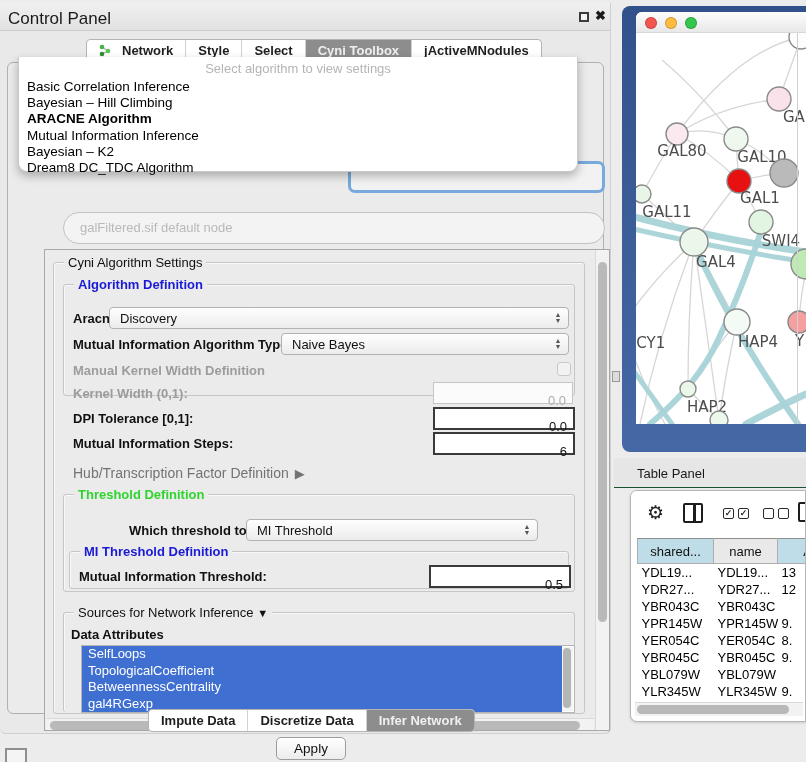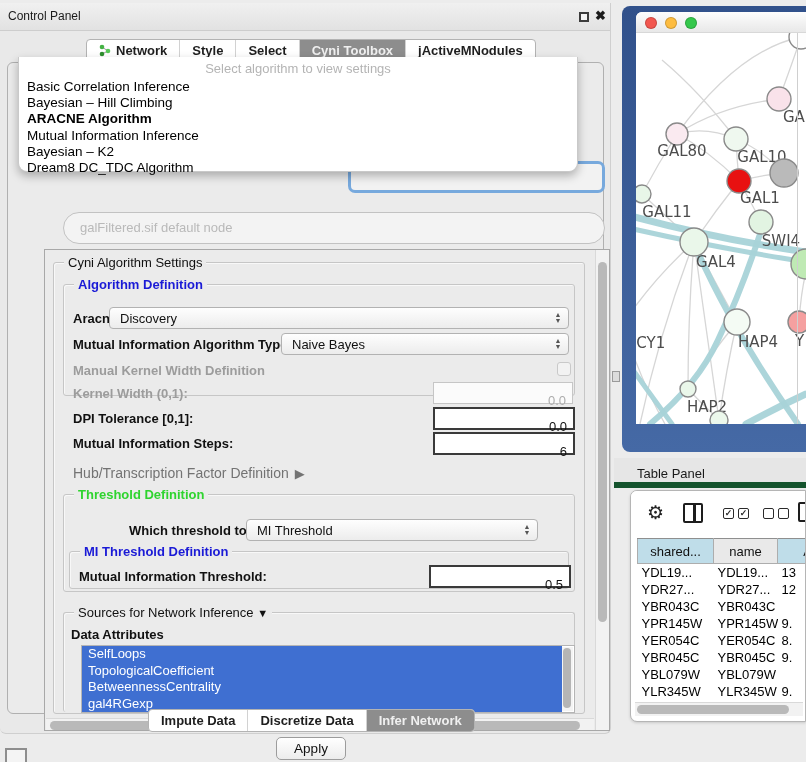--- a/index.html
+++ b/index.html
@@ -5,28 +5,28 @@
   * { margin:0; padding:0; box-sizing:border-box; }
   html,body { width:806px; height:762px; }
   body { font-family:"Liberation Sans", sans-serif; background:#ececec; position:relative; overflow:hidden; }
   .abs { position:absolute; }
 
   
   #control-panel { left:0; top:3px; width:611px; height:731px; background:#e9e9e9;
     border-right:1px solid #cfcfcf; border-bottom:1px solid #cfcfcf; border-radius:0 0 6px 6px; }
   #cp-titlebar { left:0; top:0; width:100%; height:28px; background:linear-gradient(#f0f0f0,#e2e2e2);
     border-bottom:1px solid #cdcdcd; }
-  #cp-title { left:8px; top:6px; font-size:12px; color:#1a1a1a; }
+  #cp-title { left:8px; top:6px; font-size:17px; color:#1a1a1a; }
   #float-btn { left:579px; top:9px; width:10px; height:10px; border:2px solid #3c3c3c; background:#f5f5f5; }
   #close-btn { left:595px; top:5px; font-size:13px; font-weight:bold; color:#1a1a1a; }
 
   
   .segstrip { display:flex; background:#ffffff; border:1px solid #b3b3b3; border-radius:4px; overflow:hidden; }
   .seg { font-size:13px; font-weight:bold; color:#1e1e1e; padding:3px 12px 4px 12px; white-space:nowrap;
-    display:flex; align-items:center; gap:5px; border-left:1px solid #d2d2d2; cursor:default; }
+    display:flex; align-items:center; gap:11px; border-left:1px solid #d2d2d2; cursor:default; }
   .seg:first-child { border-left:none; }
   .seg.sel { background:#8d8d8d; color:#f0f0f0; }
   #top-tabs { left:86px; top:36px; height:23px; }
   #bottom-tabs { left:148px; top:706px; height:23px; }
 
   
   #cp-body { left:7px; top:59px; width:597px; height:652px; border:1px solid #b0b0b0; border-radius:6px; background:#ebebeb; }
 
   
   #ring-combo { left:340px; top:98px; width:257px; height:32px; border:3px solid #77a9dd; border-radius:7px; background:#f2f2f2; z-index:2; }
@@ -85,21 +85,21 @@
   
   #net-frame { left:622px; top:6px; width:184px; height:446px; background:linear-gradient(#31518b,#4569a5);
     border-radius:8px 0 0 8px; }
   #net-window { left:636px; top:12px; width:170px; height:412px; background:#ffffff; border-radius:6px 0 0 0; overflow:hidden; }
   #net-titlebar { left:0; top:0; width:100%; height:21px; background:linear-gradient(#fdfdfd,#e8e8e8); border-bottom:1px solid #d8d8d8; }
   .tlight { position:absolute; top:5px; width:12px; height:12px; border-radius:50%; }
   #net-canvas { left:0; top:21px; width:170px; height:391px; background:#fff; }
   #net-canvas svg { position:absolute; left:0; top:0; }
   #canvas-edge-line { left:161px; top:21px; width:1px; height:391px; background:#cfcfcf; }
 
-  #table-titlebar { left:614px; top:458px; width:192px; height:30px; background:#e6e6e6; border-bottom:6px solid #14532d; }
+  #table-titlebar { left:614px; top:458px; width:192px; height:30px; background:#e6e6e6; border-bottom:1px solid #14532d; }
   #table-title { left:23px; top:8px; font-size:13px; color:#1a1a1a; }
 
   #table-window { left:630px; top:490px; width:176px; height:232px; background:#fff; border:1px solid #b5b5b5;
     border-radius:7px 0 0 7px; box-shadow:0 1px 3px rgba(0,0,0,.15); overflow:hidden; }
   #tp-toolbar { left:0; top:0; width:100%; height:46px; background:#fff; }
   .gearglyph { font-size:19px; color:#222; }
   .spliticon { position:absolute; width:20px; height:20px; border:2.5px solid #1d1d1d; border-radius:2px; }
   .spliticon::after { content:""; position:absolute; left:50%; top:0; bottom:0; width:2.5px; background:#1d1d1d; }
   .cbpair { position:absolute; display:flex; gap:4px; }
   .cb { width:11px; height:11px; border:1.8px solid #2a2a2a; border-radius:2px; font-size:9px; font-weight:bold;

